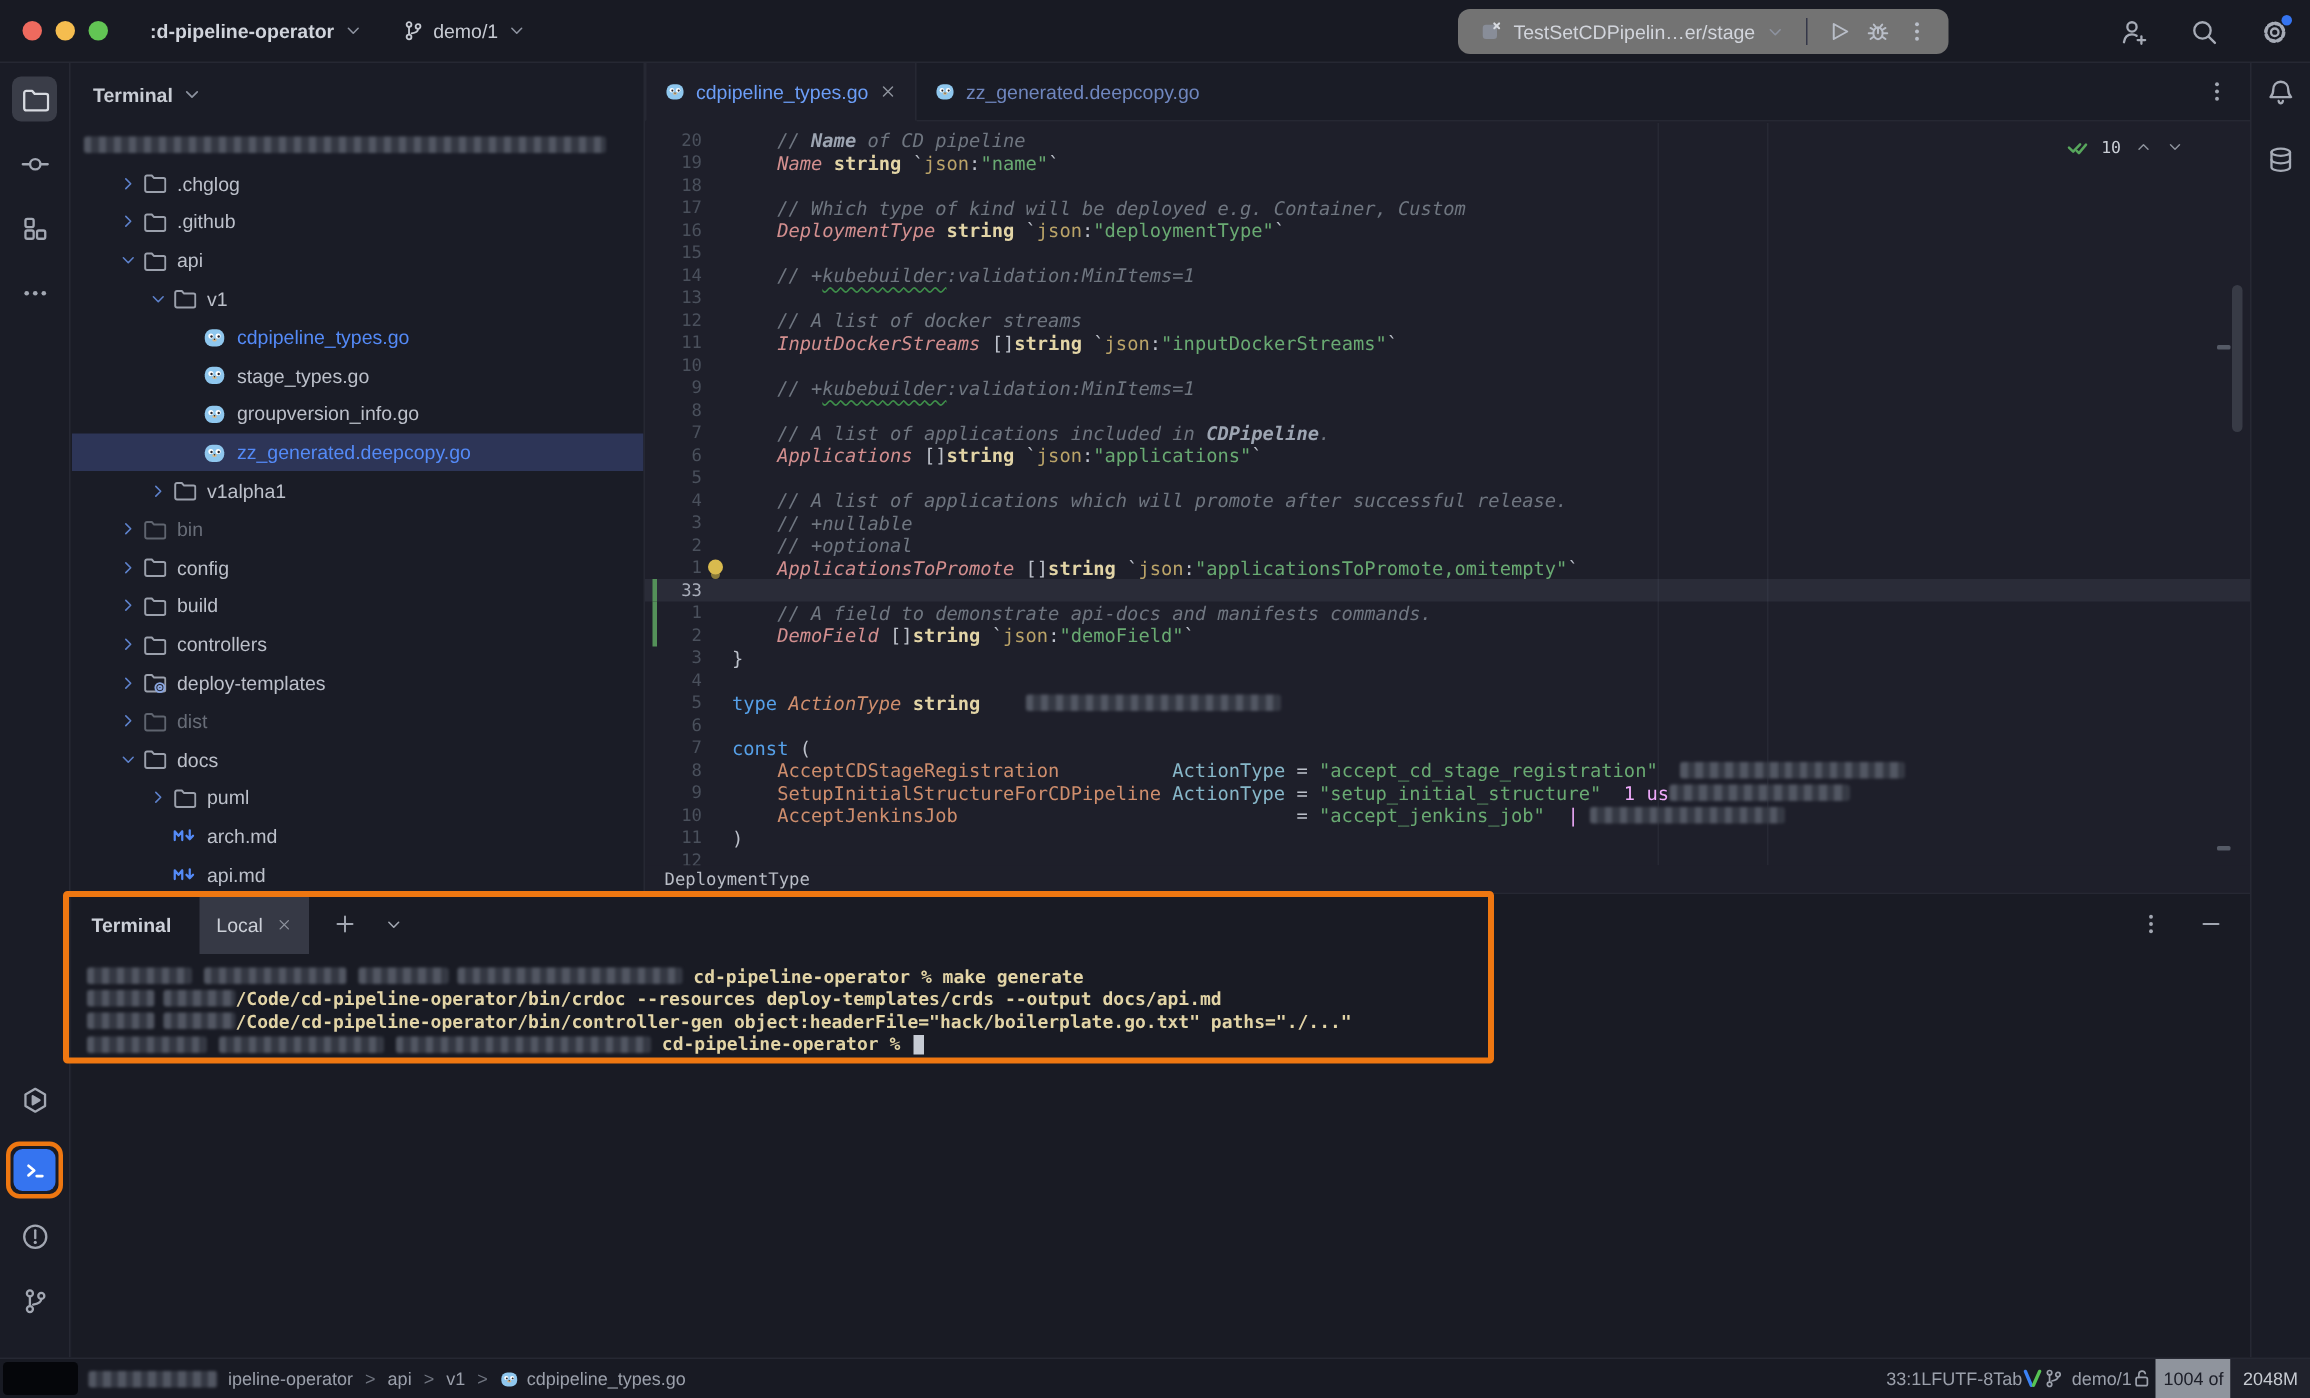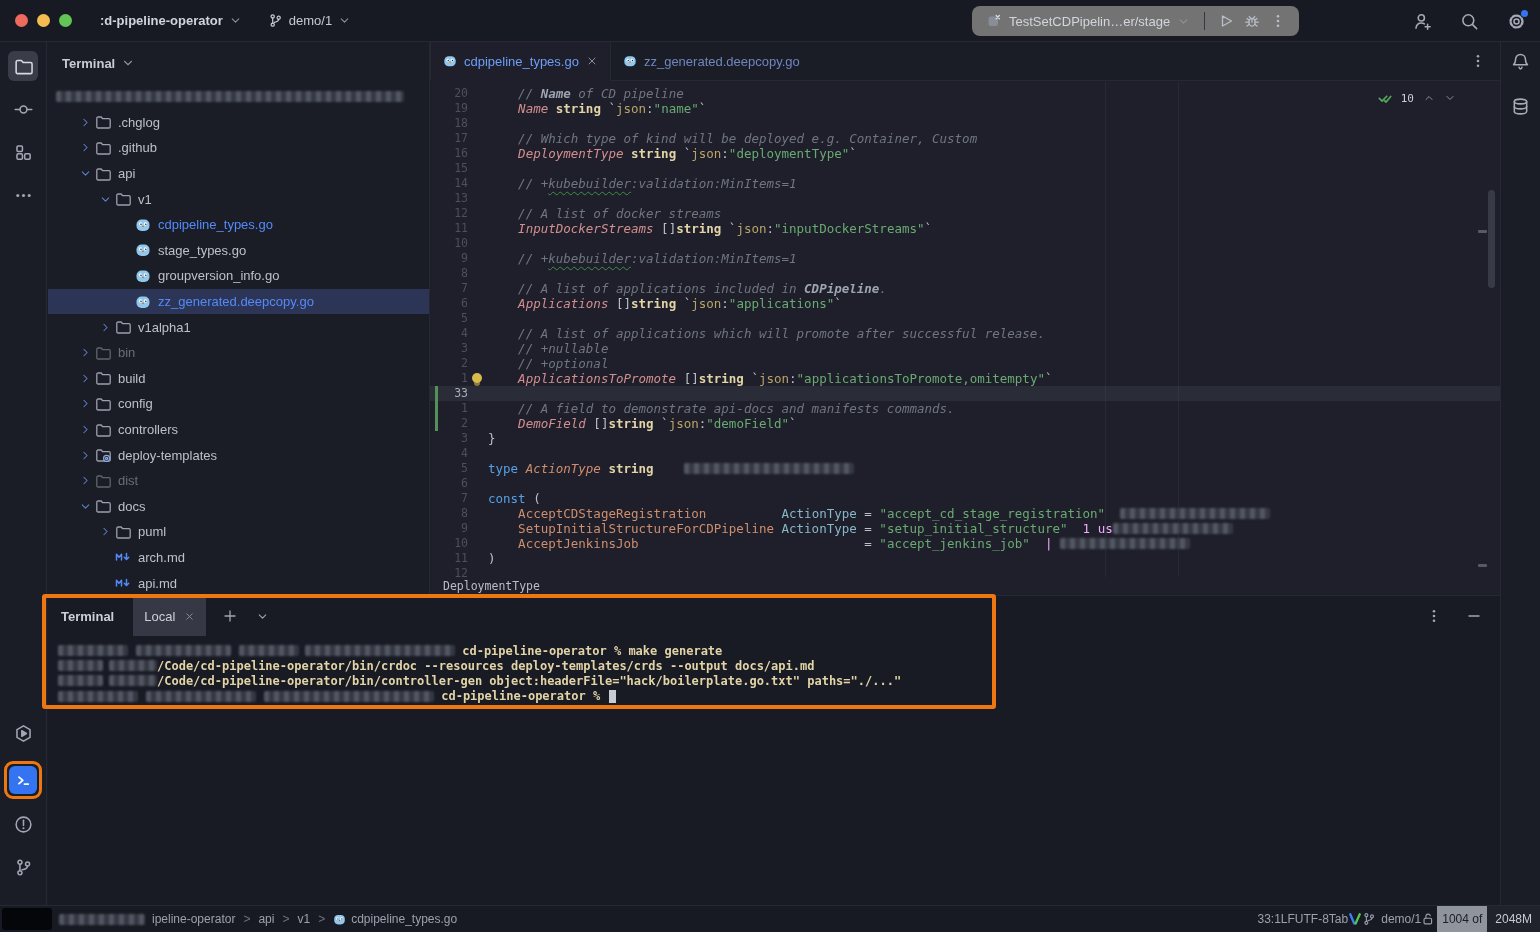--- a/index.html
+++ b/index.html
@@ -524,38 +524,38 @@
               </svg>
             </span>
           </span>
           <span class="tico">
             <span class="ico">
               <svg viewBox="0 0 16 16" fill="none" stroke="currentColor" stroke-width="1.3" stroke-linecap="round" stroke-linejoin="round">
                 <path d="M1.8 4.2c0-.7.5-1.2 1.2-1.2h3.2l1.5 1.7h6.3c.7 0 1.2.5 1.2 1.2v6.9c0 .7-.5 1.2-1.2 1.2H3c-.7 0-1.2-.5-1.2-1.2z"></path>
               </svg>
             </span>
           </span>
+          <span class="tlabel">config</span>
+        </div>
+        <div class="trow" style="padding-left: 28px;">
+          <span class="tchev">
+            <span class="ico">
+              <svg viewBox="0 0 16 16" fill="none" stroke="currentColor" stroke-width="1.3" stroke-linecap="round" stroke-linejoin="round">
+                <path d="M6 4l4 4-4 4"></path>
+              </svg>
+            </span>
+          </span>
+          <span class="tico">
+            <span class="ico">
+              <svg viewBox="0 0 16 16" fill="none" stroke="currentColor" stroke-width="1.3" stroke-linecap="round" stroke-linejoin="round">
+                <path d="M1.8 4.2c0-.7.5-1.2 1.2-1.2h3.2l1.5 1.7h6.3c.7 0 1.2.5 1.2 1.2v6.9c0 .7-.5 1.2-1.2 1.2H3c-.7 0-1.2-.5-1.2-1.2z"></path>
+              </svg>
+            </span>
+          </span>
           <span class="tlabel">build</span>
-        </div>
-        <div class="trow" style="padding-left: 28px;">
-          <span class="tchev">
-            <span class="ico">
-              <svg viewBox="0 0 16 16" fill="none" stroke="currentColor" stroke-width="1.3" stroke-linecap="round" stroke-linejoin="round">
-                <path d="M6 4l4 4-4 4"></path>
-              </svg>
-            </span>
-          </span>
-          <span class="tico">
-            <span class="ico">
-              <svg viewBox="0 0 16 16" fill="none" stroke="currentColor" stroke-width="1.3" stroke-linecap="round" stroke-linejoin="round">
-                <path d="M1.8 4.2c0-.7.5-1.2 1.2-1.2h3.2l1.5 1.7h6.3c.7 0 1.2.5 1.2 1.2v6.9c0 .7-.5 1.2-1.2 1.2H3c-.7 0-1.2-.5-1.2-1.2z"></path>
-              </svg>
-            </span>
-          </span>
-          <span class="tlabel">config</span>
         </div>
         <div class="trow" style="padding-left: 28px;">
           <span class="tchev">
             <span class="ico">
               <svg viewBox="0 0 16 16" fill="none" stroke="currentColor" stroke-width="1.3" stroke-linecap="round" stroke-linejoin="round">
                 <path d="M6 4l4 4-4 4"></path>
               </svg>
             </span>
           </span>
           <span class="tico">

